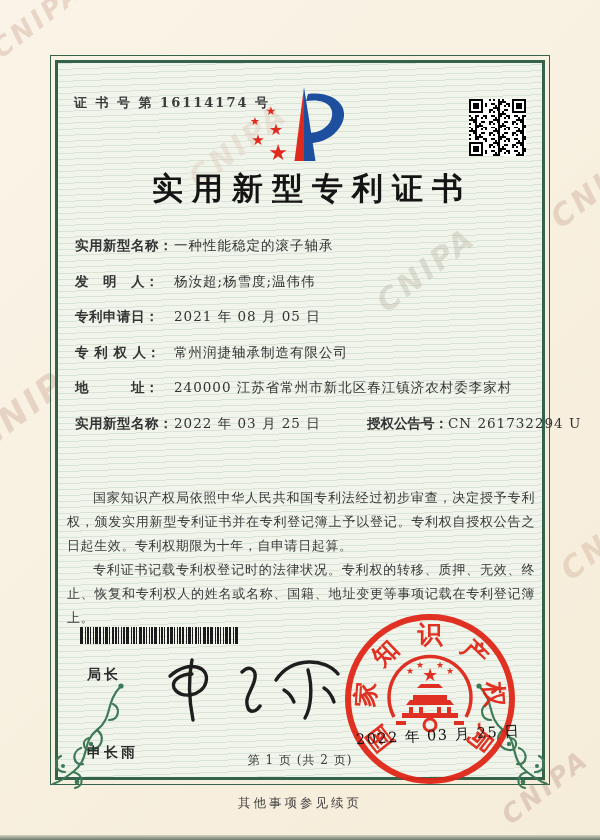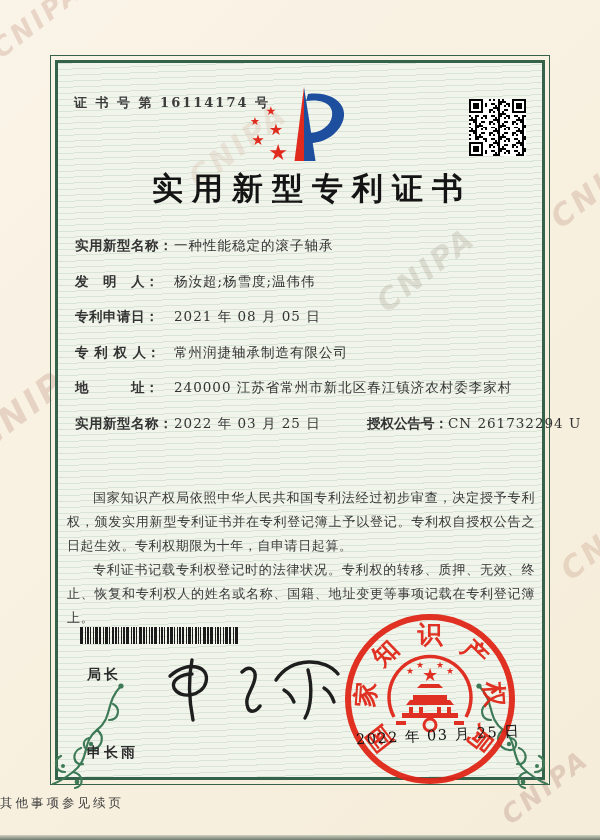--- a/index.html
+++ b/index.html
@@ -74,21 +74,21 @@
   .seal { position:absolute; left:342px; top:611px; width:176px; height:176px; opacity:.94; }
   .seal-date {
     position:absolute; left:356px; top:726px; font-size:14.5px; color:#141414;
     letter-spacing:1.5px; transform:rotate(-3deg); z-index:6; font-weight:500;
   }
 
   .page-info { position:absolute; left:0; top:752px; width:100%; text-align:center;
     font-size:12px; color:#3a3a3a; letter-spacing:1px; }
 
   .continuation {
-    position:absolute; left:0; top:795px; width:100%; text-align:left;
+    position:absolute; left:0; top:795px; width:100%; text-align:center;
     font-size:12.5px; color:#3f3f3f; letter-spacing:3px; z-index:2;
   }
   .page-edge {
     position:absolute; left:0; bottom:0; width:100%; height:5px; z-index:7;
     background:linear-gradient(180deg,#cfd2c2,#6f7a6e);
   }
 </style>
 </head>
 <body>
 
@@ -558,17 +558,18 @@
         <path d="M-17,-4 h34 v5 h-34 z"></path>
         <path d="M-13,-11 h26 l-4,-4 h-18 z"></path>
         <rect x="-21" y="8" width="4" height="6"></rect>
           <rect x="-11" y="8" width="4" height="6"></rect>
         <rect x="7" y="8" width="4" height="6"></rect>
           <rect x="17" y="8" width="4" height="6"></rect>
       </g>
     </svg>
     <div class="seal-date">2022 年 03 月 25 日</div>
 
+    <div class="page-info">第 1 页 (共 2 页)</div>
   </div>
 
   <div class="continuation">其他事项参见续页</div>
   <div class="page-edge"></div>
 </div>
 
 </body></html>

